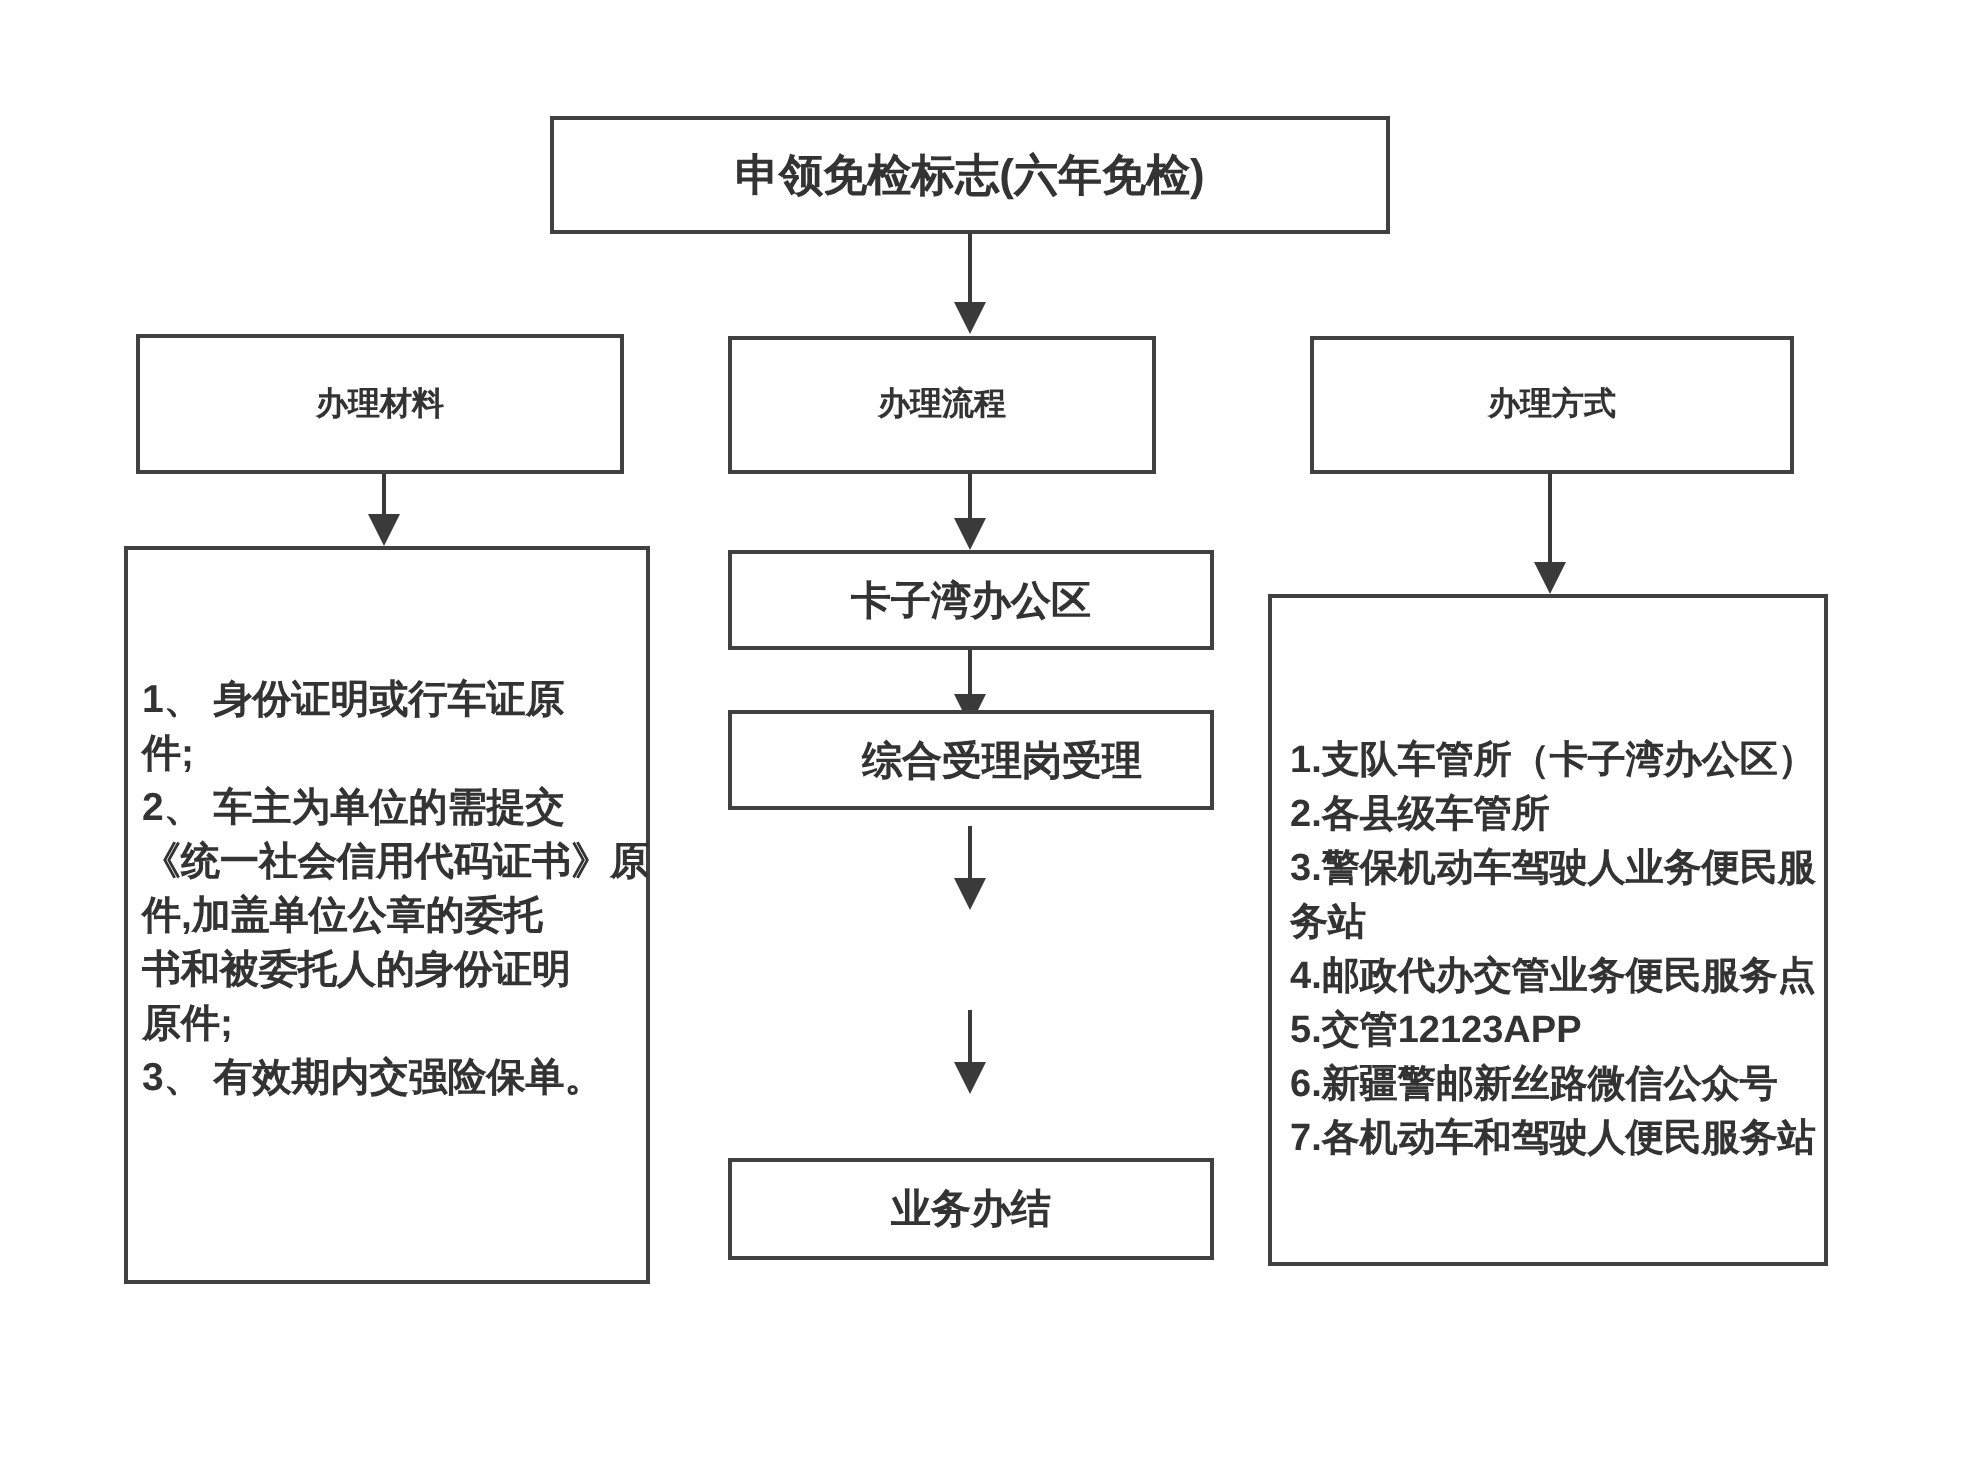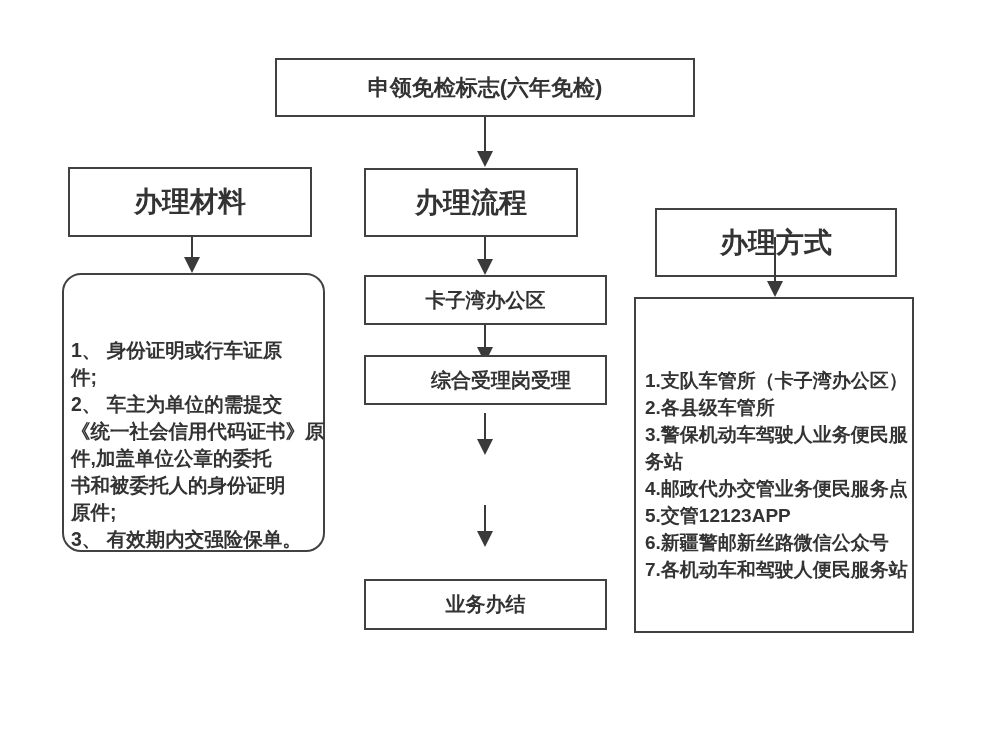--- a/index.html
+++ b/index.html
@@ -29,28 +29,28 @@
     display: flex;
     align-items: center;
     justify-content: center;
     text-align: right;
   }
   .title-box {
     left: 275px; top: 58px; width: 420px; height: 59px;
     font-size: 22px;
   }
   .header-box {
-    font-size: 28px;
+    font-size: 16px;
   }
   .header-materials { left: 68px;  top: 167px; width: 244px; height: 70px; }
   .header-process   { left: 364px; top: 168px; width: 214px; height: 69px; }
-  .header-method    { left: 655px; top: 168px; width: 242px; height: 69px; margin-top: 40px; }
+  .header-method    { left: 655px; top: 168px; width: 242px; height: 69px; }
 
   .materials-box {
-    left: 62px; top: 273px; width: 263px; height: 279px; border-radius: 19px;
+    left: 62px; top: 273px; width: 263px; height: 369px;
   }
   .materials-box .body-text {
     padding: 62px 3px 0 7px;
     font-size: 19.5px;
     line-height: 27px;
     white-space: pre;
   }
   .methods-box {
     left: 634px; top: 297px; width: 280px; height: 336px;
   }

